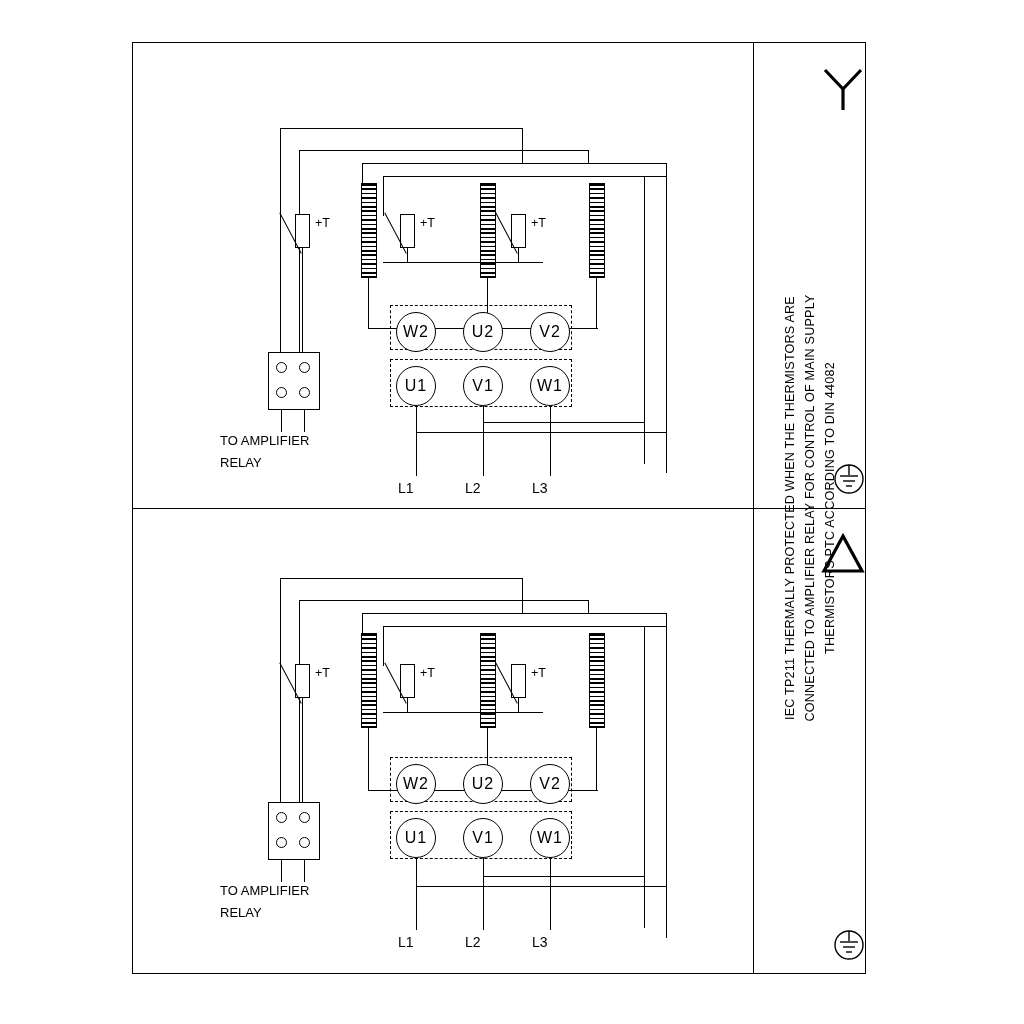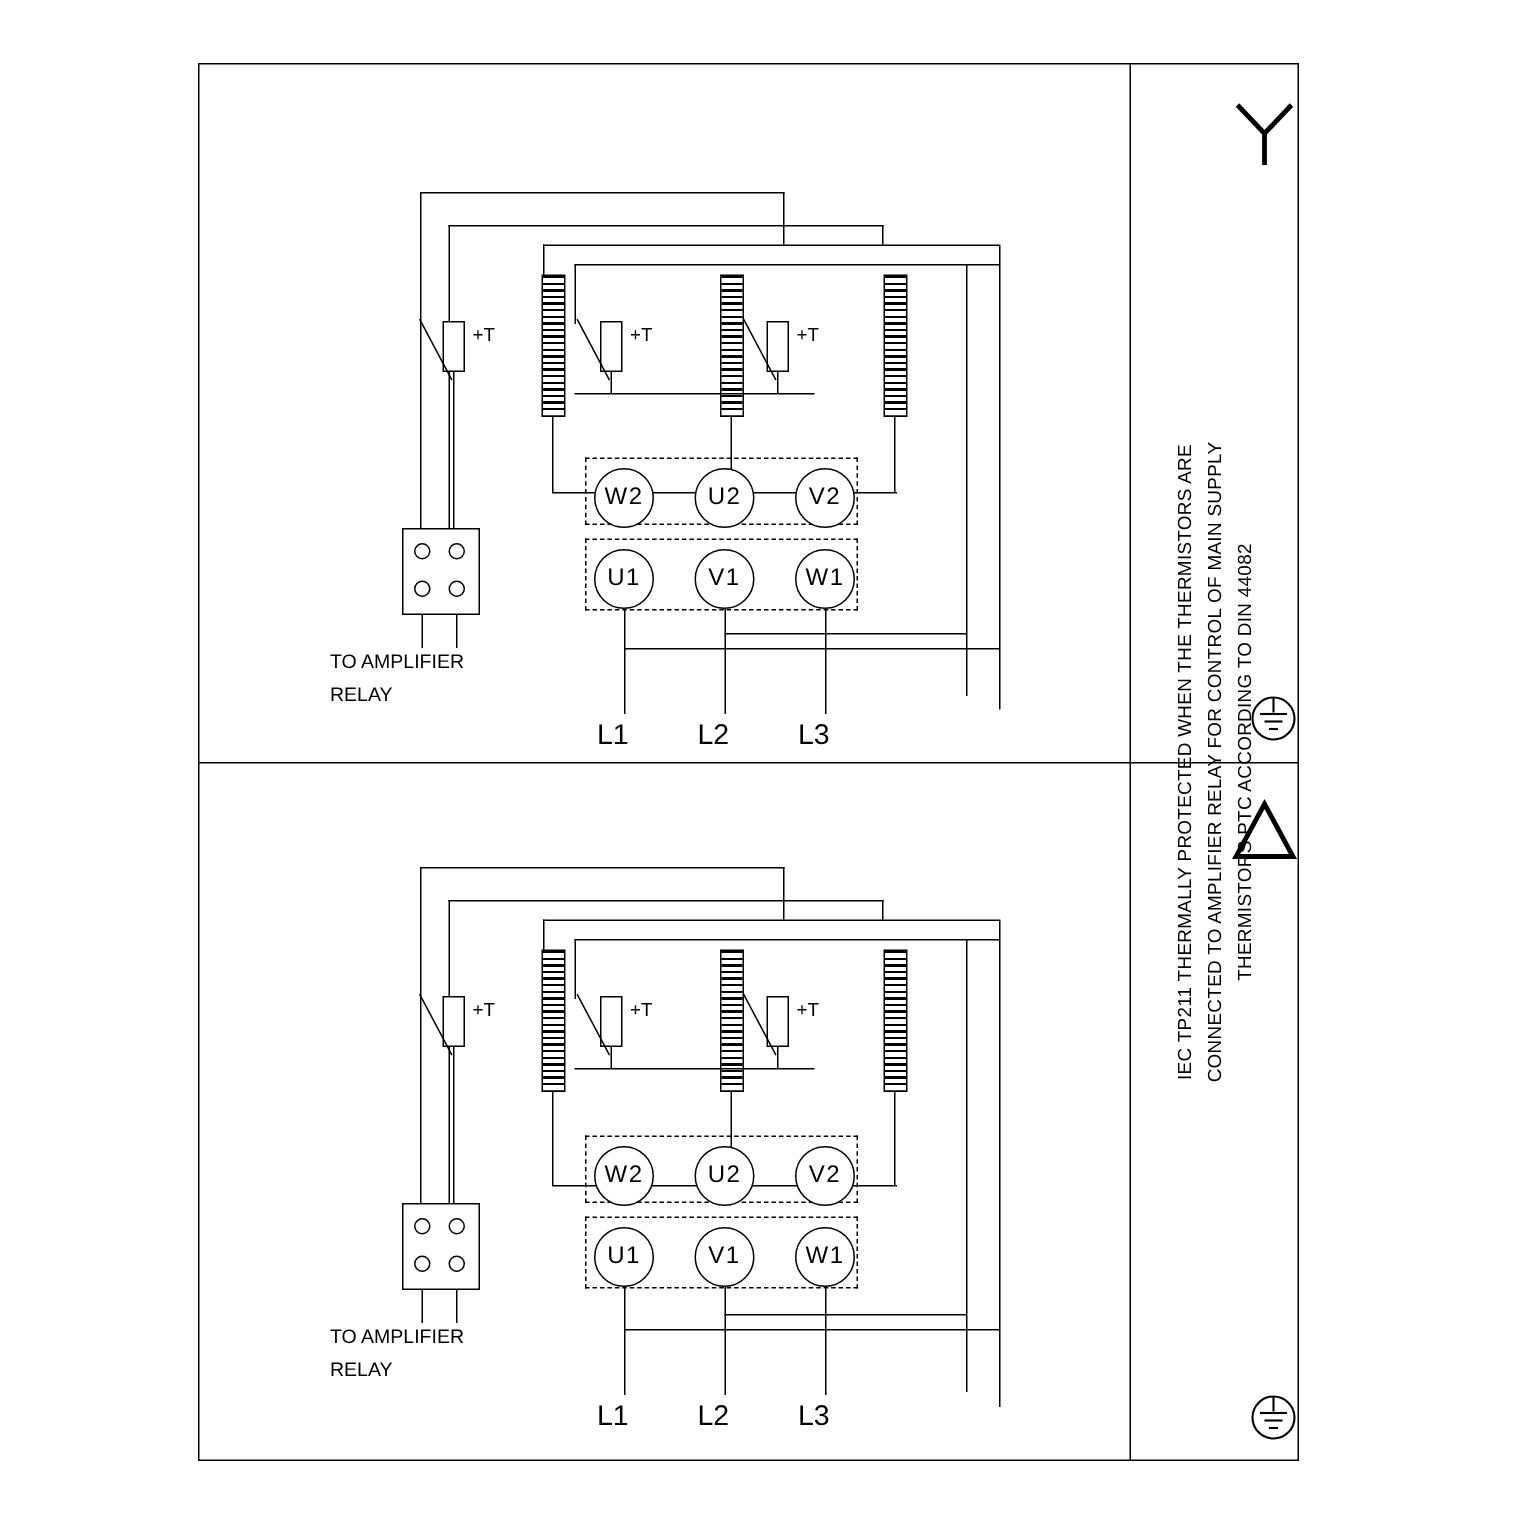--- a/index.html
+++ b/index.html
@@ -165,21 +165,21 @@
   }
 
   .caption {
     position: absolute;
     font-size: 13px;
     line-height: 22px;
     white-space: pre;
   }
   .phase-label {
     position: absolute;
-    font-size: 19px;
+    font-size: 14px;
     text-align: center;
   }
 
   
   .sym-wye {
     position: absolute;
     width: 44px;
     height: 46px;
   }
   .sym-delta {

